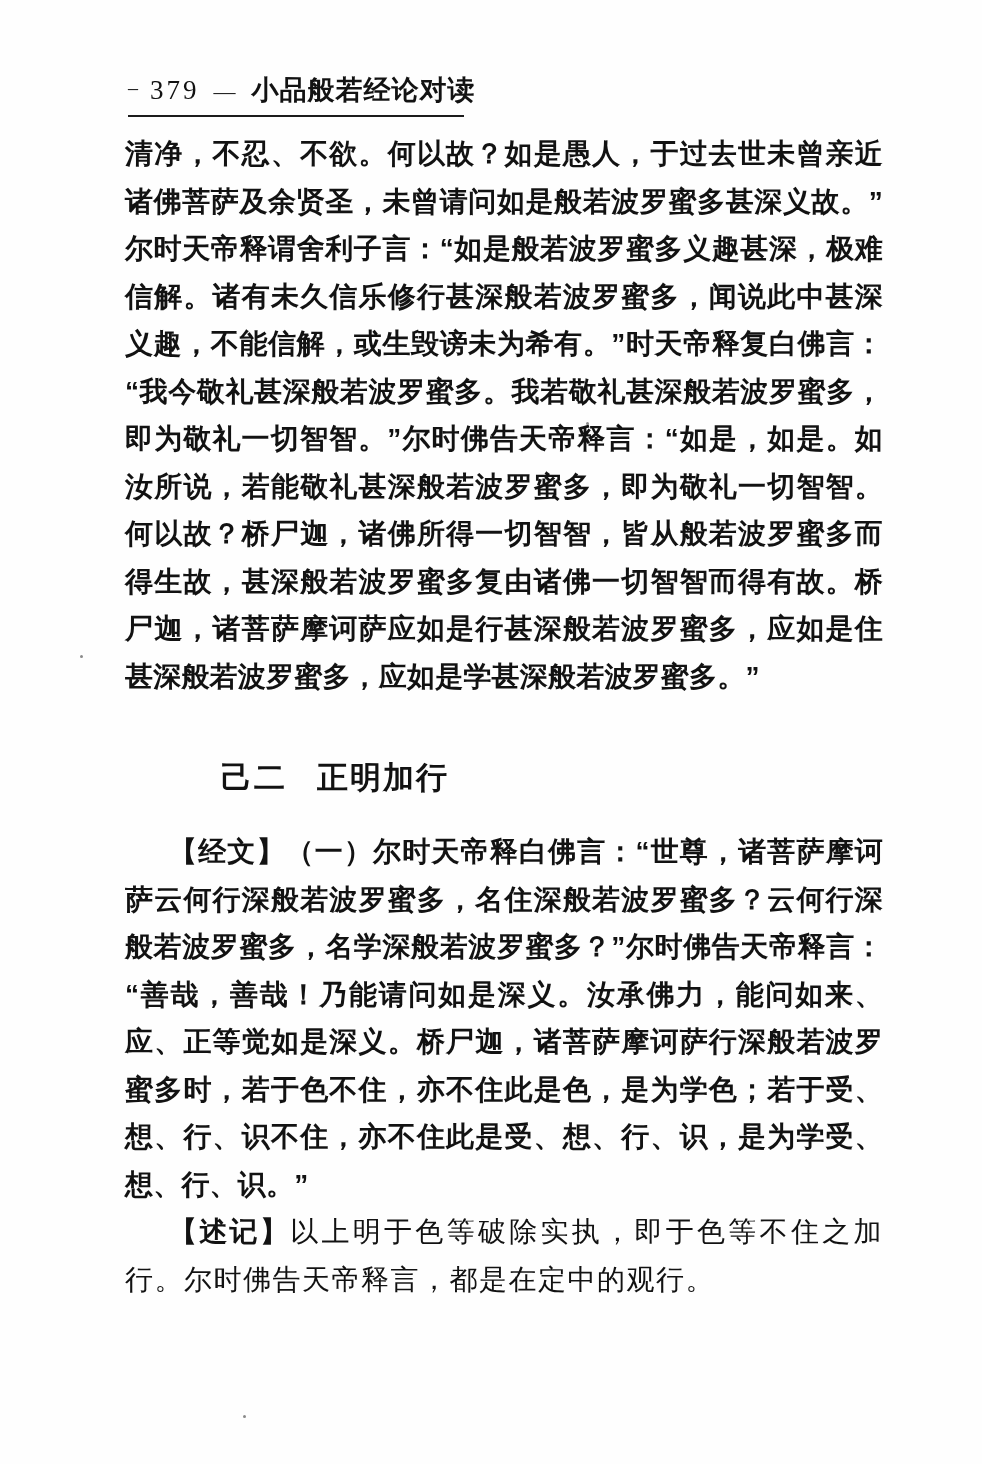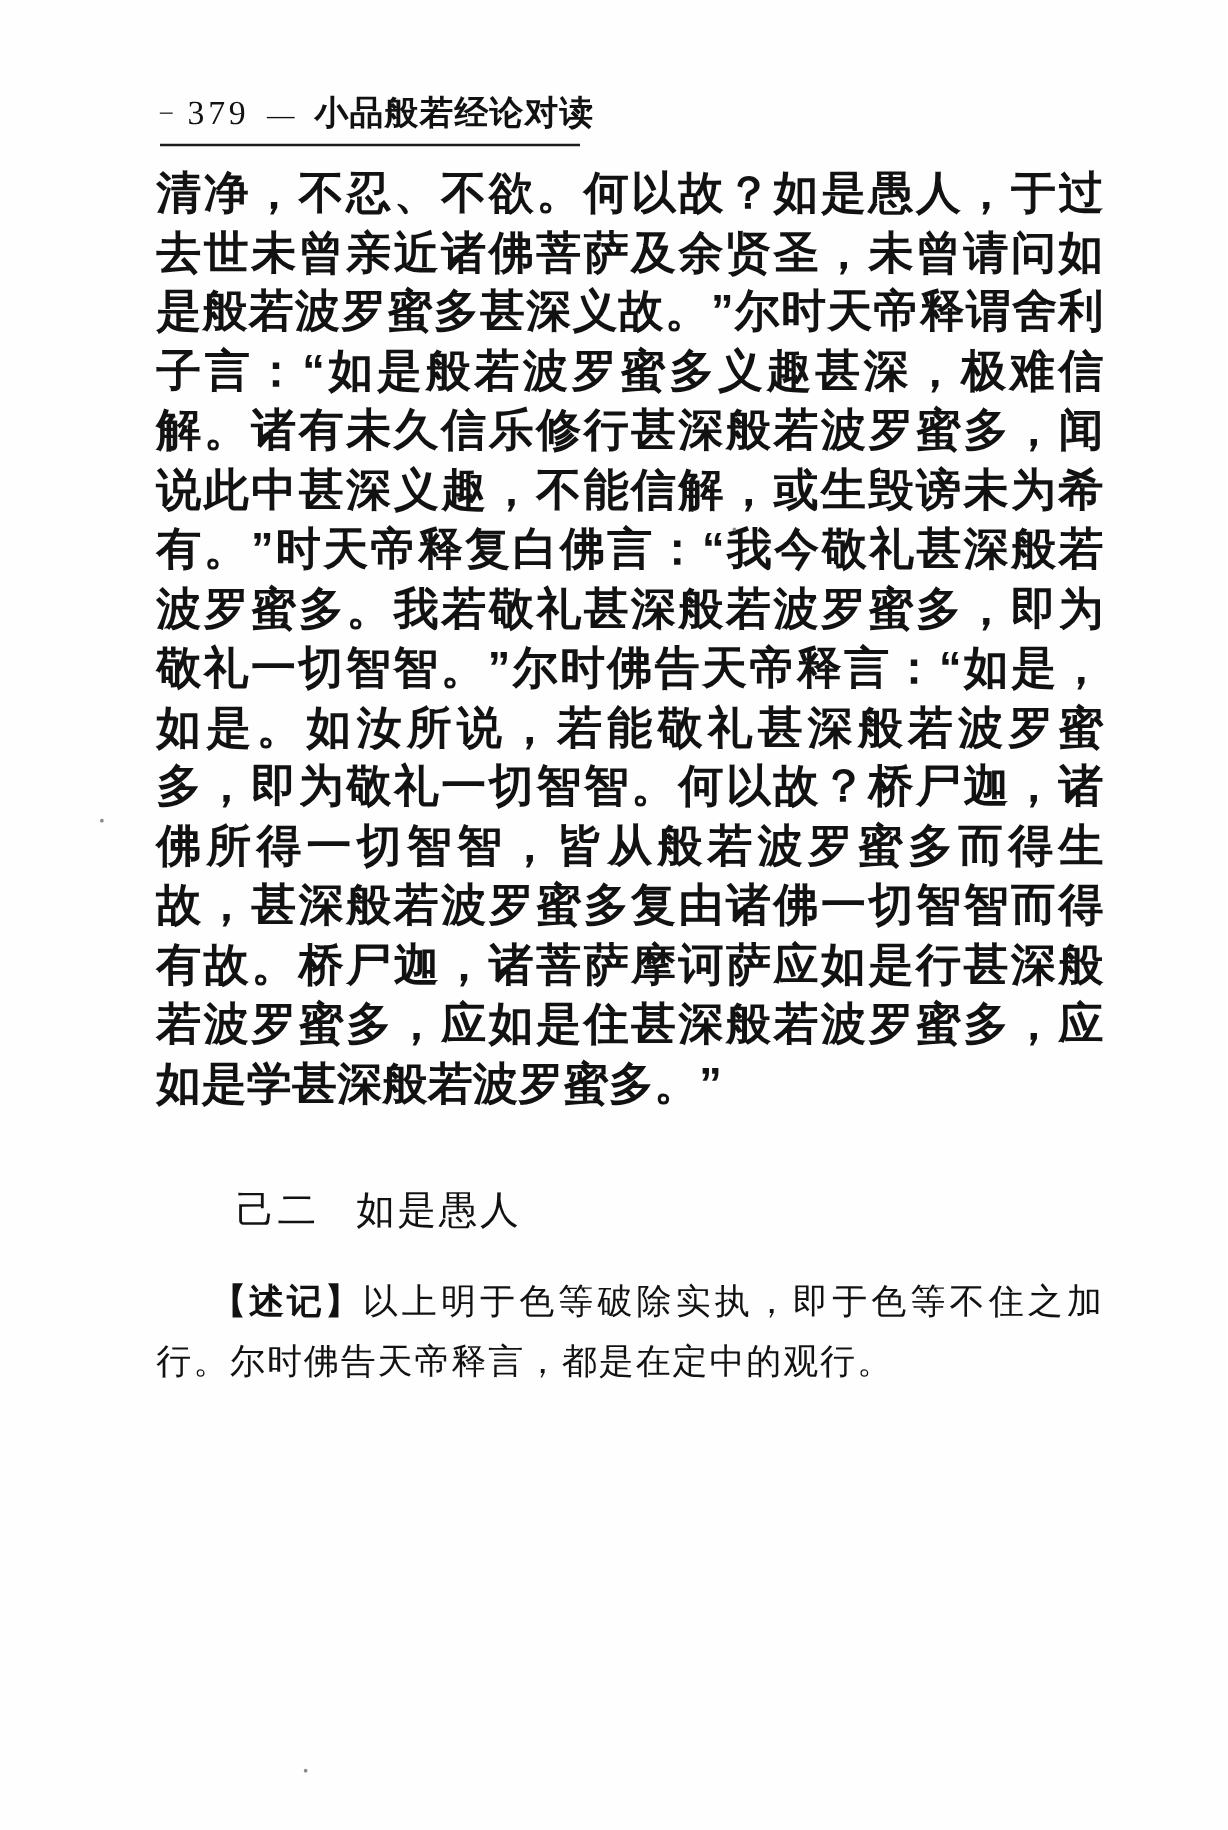--- a/index.html
+++ b/index.html
@@ -50,36 +50,36 @@
   
   .text-block {
     position: absolute;
     left: 125px;
     top: 130px;
     width: 758px;
   }
   .para-hei {
     font-family: "Liberation Sans", "DejaVu Sans", sans-serif;
     font-weight: bold;
-    font-size: 36px;
+    font-size: 28px;
     line-height: 47.5px;
     text-align: justify;
     text-justify: inter-ideograph;
     letter-spacing: 0.2px;
     margin: 0;
   }
   .para-indent {
     text-indent: 44px;
   }
   .section-heading {
-    margin: 57px 0 29px 64px;
+    margin: 57px 0 29px 96px;
     display: flex;
     align-items: baseline;
     font-family: "Liberation Sans", "DejaVu Sans", sans-serif;
-    font-weight: normal;
+    font-weight: bold;
     font-size: 31px;
     line-height: 42px;
     letter-spacing: 2px;
   }
   .section-heading .heading-number { margin-right: 30px; }
   .para-song {
     font-family: "Liberation Serif", "DejaVu Serif", serif;
     font-weight: normal;
     font-size: 28px;
     line-height: 47.5px;
@@ -113,23 +113,24 @@
     <span class="dash-right">—</span>
     <span class="book-title">小品般若经论对读</span>
   </div>
 
   <div class="text-block">
 
     <p class="para-hei">清净，不忍、不欲。何以故？如是愚人，于过去世未曾亲近诸佛菩萨及余贤圣，未曾请问如是般若波罗蜜多甚深义故。”尔时天帝释谓舍利子言：“如是般若波罗蜜多义趣甚深，极难信解。诸有未久信乐修行甚深般若波罗蜜多，闻说此中甚深义趣，不能信解，或生毁谤未为希有。”时天帝释复白佛言：“我今敬礼甚深般若波罗蜜多。我若敬礼甚深般若波罗蜜多，即为敬礼一切智智。”尔时佛告天帝释言：“如是，如是。如汝所说，若能敬礼甚深般若波罗蜜多，即为敬礼一切智智。何以故？桥尸迦，诸佛所得一切智智，皆从般若波罗蜜多而得生故，甚深般若波罗蜜多复由诸佛一切智智而得有故。桥尸迦，诸菩萨摩诃萨应如是行甚深般若波罗蜜多，应如是住甚深般若波罗蜜多，应如是学甚深般若波罗蜜多。”</p>
 
     <div class="section-heading">
       <span class="heading-number">己二</span>
-      <span class="heading-title">如是愚人</span>
+      <span class="heading-title">正明加行</span>
     </div>
 
+    <p class="para-hei para-indent">【经文】（一）尔时天帝释白佛言：“世尊，诸菩萨摩诃萨云何行深般若波罗蜜多，名住深般若波罗蜜多？云何行深般若波罗蜜多，名学深般若波罗蜜多？”尔时佛告天帝释言：“善哉，善哉！乃能请问如是深义。汝承佛力，能问如来、应、正等觉如是深义。桥尸迦，诸菩萨摩诃萨行深般若波罗蜜多时，若于色不住，亦不住此是色，是为学色；若于受、想、行、识不住，亦不住此是受、想、行、识，是为学受、想、行、识。”</p>
 
     <p class="para-song para-indent"><span class="commentary-label">【述记】</span><span>以上明于色等破除实执，即于色等不住之加行。尔时佛告天帝释言，都是在定中的观行。</span></p>
 
   </div>
 
   <span class="speck s1"></span>
   <span class="speck s2"></span>
   <span class="speck s3"></span>
 
 </div>

